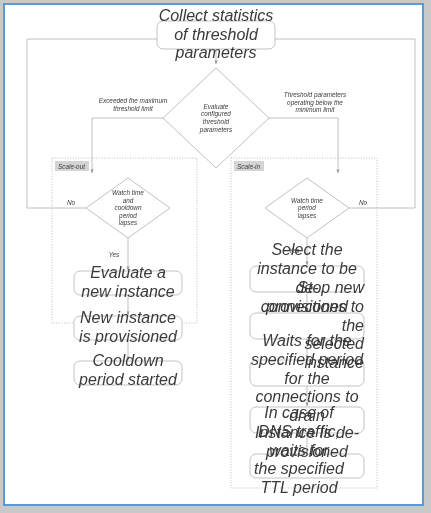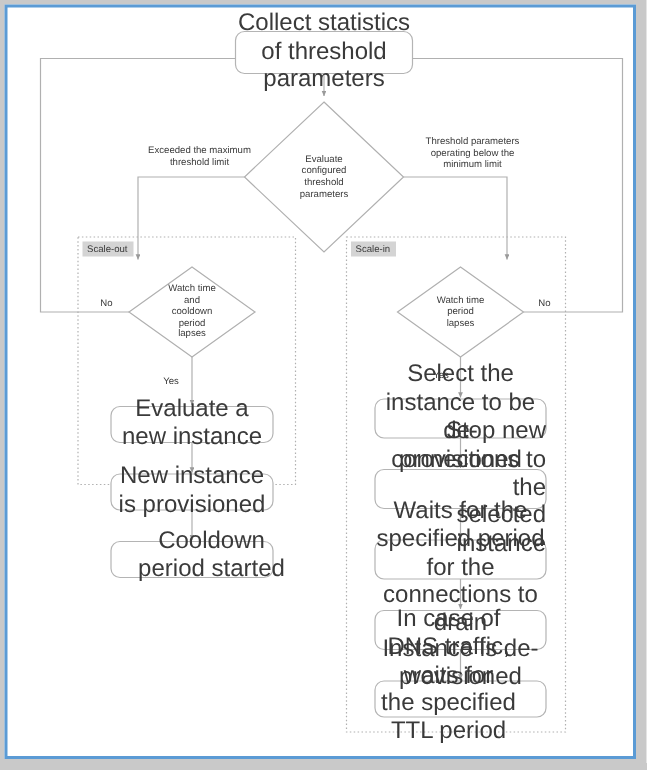--- a/index.html
+++ b/index.html
@@ -13,21 +13,21 @@
     position:absolute;
     left:3px;top:3px;
     width:421px;height:503px;
     background:#ffffff;
     border:2px solid #5b9bd5;
     box-sizing:border-box;
   }
   #canvas{
     position:absolute;
     left:0;top:0;
-    width:417px;height:499px;
+    width:417px;height:499px;font-style:italic;
   }
   #canvas svg{position:absolute;left:0;top:0;}
 
   
   .node{
     position:absolute;
     display:flex;
     align-items:center;
     justify-content:center;
     text-align:center;
@@ -127,21 +127,21 @@
 cooldown
 period
 lapses</div>
 
     <div class="node dec" style="left:272px;top:186px;width:60px;height:34px;">Watch time
 period
 lapses</div>
 
     <div class="node" style="left:69px;top:266px;width:108px;height:24px;">Evaluate a new instance</div>
     <div class="node" style="left:69px;top:311px;width:108px;height:24px;border-radius:11px;">New instance is provisioned</div>
-    <div class="node" style="left:82px;top:356px;width:108px;height:20px;">Cooldown period started</div>
+    <div class="node" style="left:69px;top:356px;width:108px;height:20px;">Cooldown period started</div>
 
     <div class="node" style="left:245px;top:261px;width:114px;height:26px;">Select the instance to be de-
 provisioned</div>
     <div class="node" style="left:245px;top:308px;width:114px;height:26px;text-align:right;">Stop new connections to the
 selected instance</div>
     <div class="node" style="left:245px;top:355px;width:114px;height:38px;">Waits for the specified period
 for the connections to drain</div>
     <div class="node" style="left:245px;top:402px;width:98px;height:26px;margin-top:31px;">In case of DNS traffic, waits for
 the specified TTL period</div>
     <div class="node" style="left:245px;top:431px;width:114px;height:14px;">Instance is de-provisioned</div>

